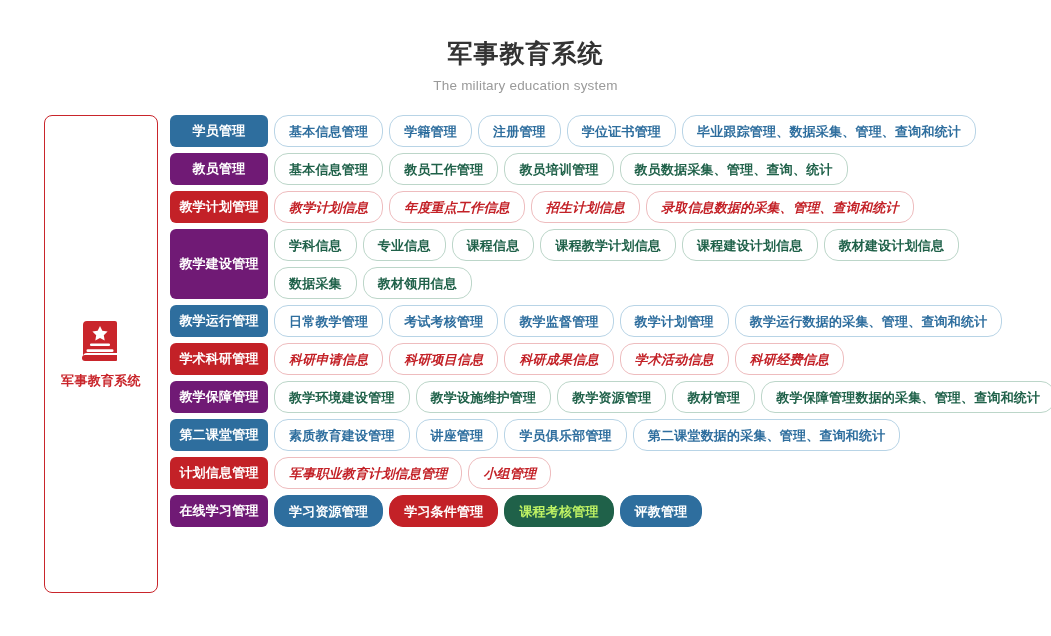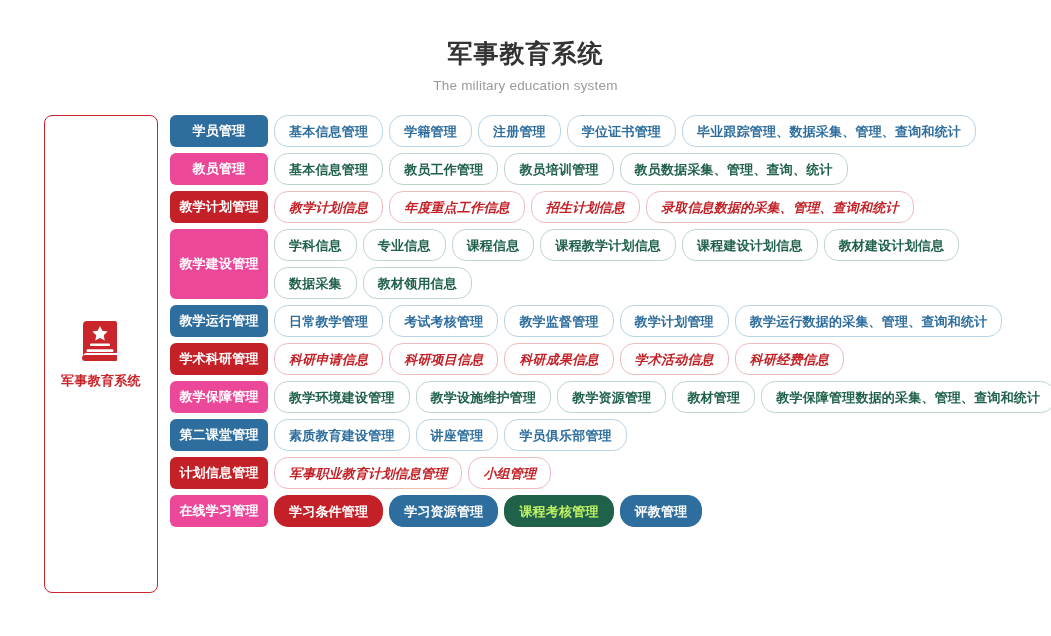--- a/index.html
+++ b/index.html
@@ -96,21 +96,21 @@
     display: flex;
     align-items: center;
     justify-content: center;
     text-align: center;
     letter-spacing: 0.2px;
     min-height: 32px;
     padding: 4px 2px;
     line-height: 1.2;
   }
   .row-label.blue  { background: #2e6e9e; text-align: right; }
-  .row-label.green { background: #ec4899; }
+  .row-label.green { background: #701a75; }
   .row-label.red   { background: #c32127; }
 
   .row-items {
     display: flex;
     flex-direction: column;
     gap: 6px;
     flex: 1 1 auto;
   }
   .items-line {
     display: flex;
@@ -273,38 +273,39 @@
           </div>
         </div>
       </div>
       <div class="matrix-row">
         <div class="row-label blue">第二课堂管理</div>
         <div class="row-items">
           <div class="items-line">
             <div class="item-chip outline-blue">素质教育建设管理</div>
             <div class="item-chip outline-blue">讲座管理</div>
             <div class="item-chip outline-blue">学员俱乐部管理</div>
+            <div class="item-chip outline-blue">第二课堂数据的采集、管理、查询和统计</div>
           </div>
         </div>
       </div>
       <div class="matrix-row">
         <div class="row-label red">计划信息管理</div>
         <div class="row-items">
           <div class="items-line">
             <div class="item-chip outline-red">军事职业教育计划信息管理</div>
             <div class="item-chip outline-red">小组管理</div>
           </div>
         </div>
       </div>
       <div class="matrix-row">
         <div class="row-label green">在线学习管理</div>
         <div class="row-items">
           <div class="items-line">
+            <div class="item-chip solid-blue">学习资源管理</div>
             <div class="item-chip solid-red">学习条件管理</div>
-            <div class="item-chip solid-blue">学习资源管理</div>
             <div class="item-chip solid-green">课程考核管理</div>
             <div class="item-chip solid-blue">评教管理</div>
           </div>
         </div>
       </div>
     </div>
 
 </div>
 
 </body></html>

